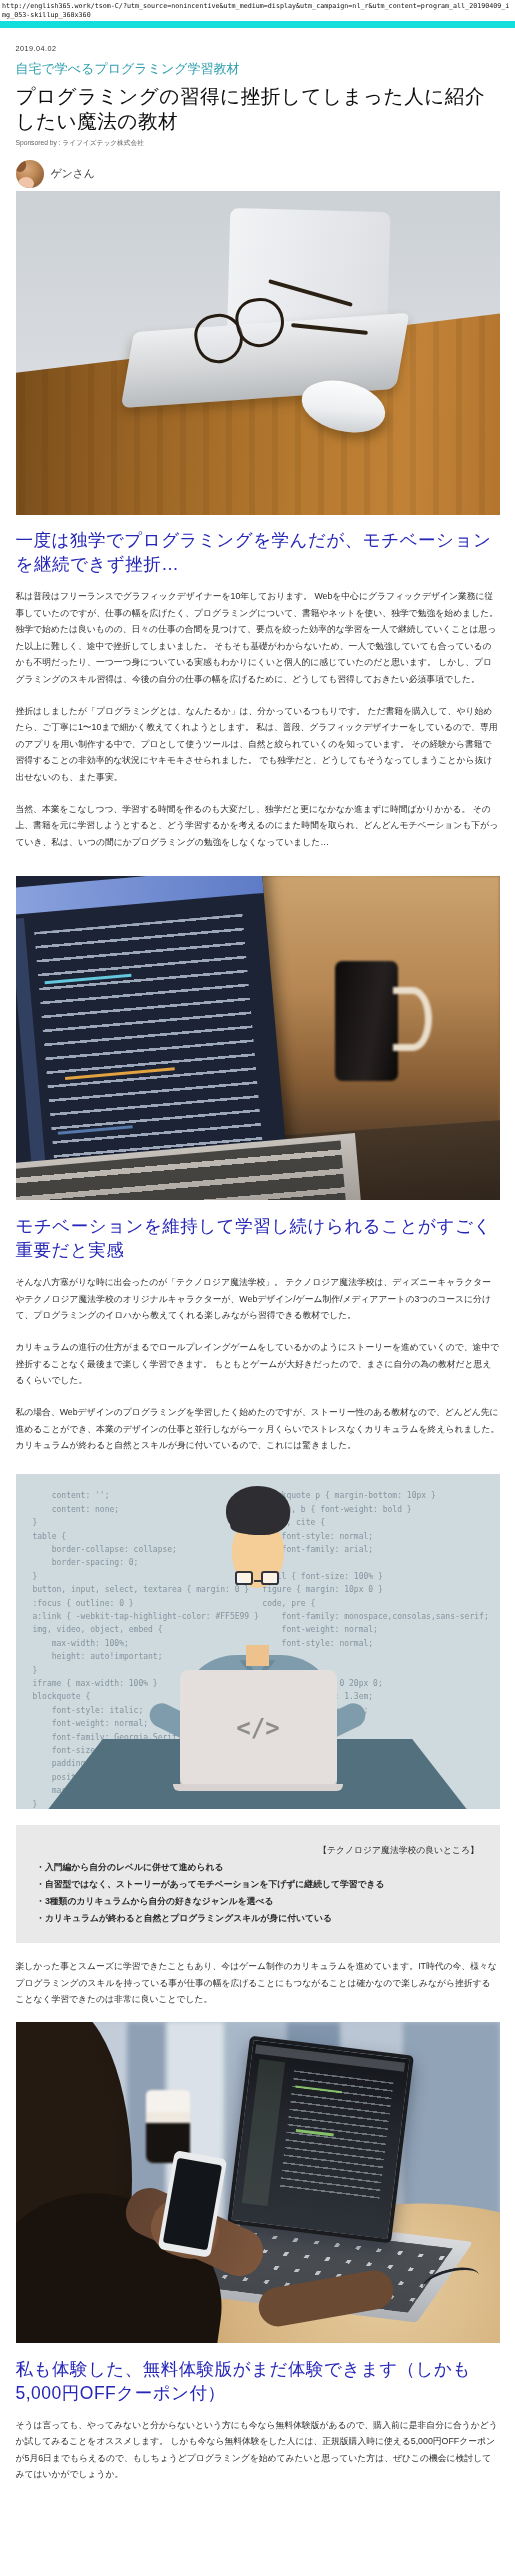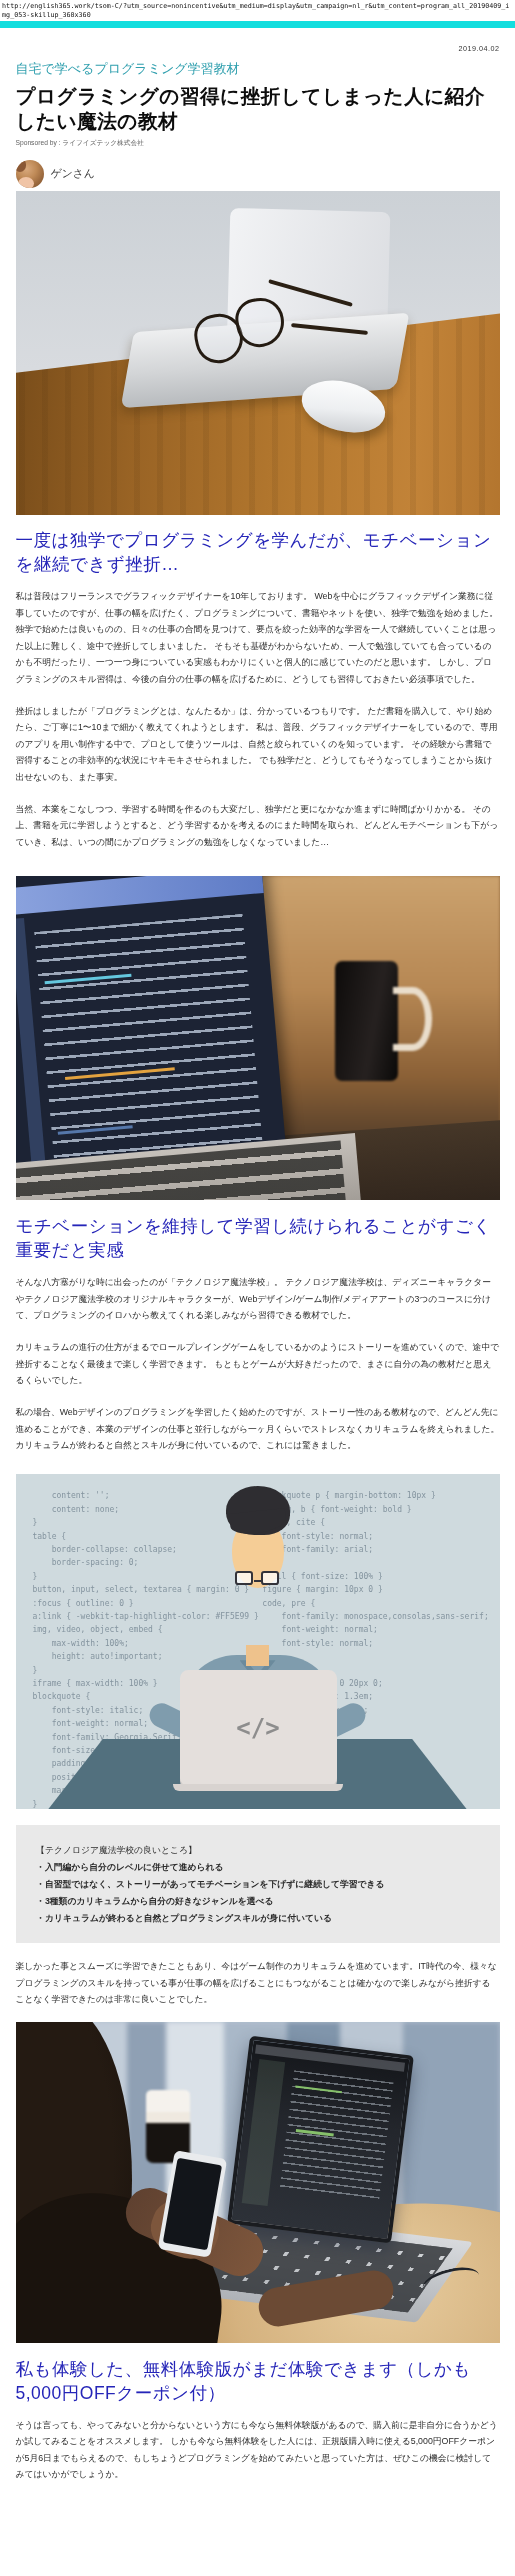--- a/index.html
+++ b/index.html
@@ -5,23 +5,23 @@
   * { margin:0; padding:0; box-sizing:border-box; }
   html,body { width:515px; height:2907px; overflow:hidden; background:#fff;
     font-family:"Liberation Sans","DejaVu Sans",sans-serif; color:#222; }
   :root { --accent:#12dede; --heading_blue:#2525b8; --category_teal:#2f9fae; --button_pink:#f9195f; }
 
   .url-bar { padding:1.5px 2.1px 1px 2.1px; font-family:"DejaVu Sans Mono",monospace;
     font-size:6.7px; line-height:9.3px; color:#111; word-break:break-all; width:513px; }
   .accent-bar { height:6.7px; background:var(--accent); }
 
   .content { padding:0 15.5px; }
-  .post-date { margin-top:16.5px; font-size:7.2px; letter-spacing:0.5px; color:#333;text-align:right; }
+  .post-date { margin-top:16.5px; font-size:7.2px; letter-spacing:0.5px; color:#333; }
   .category { display:inline-block; margin-top:7px; font-size:13px; color:var(--category_teal); text-decoration:none; }
-  h1.title { margin-top:6.2px; font-size:19.6px; line-height:1.24; font-weight:700; color:#0d0d0d; letter-spacing:0.5px; }
+  h1.title { margin-top:6.2px; font-size:19.6px; line-height:1.24; font-weight:400; color:#0d0d0d; letter-spacing:0.5px; }
   .sponsored { margin-top:6.2px; font-size:6.7px; color:#636363; }
 
   .author-row { margin-top:11.3px; display:flex; align-items:center; }
   .avatar-sm { width:28px; height:28px; }
   .author-name { margin-left:7.2px; font-size:10.8px; color:#333; }
 
   .puppy { border-radius:50%; position:relative; overflow:hidden; flex:none;
     background:radial-gradient(circle at 38% 32%, #d9a97d 0%, #bf8a57 38%, #9a683d 68%, #7b4f2b 100%); }
   .puppy i { position:absolute; left:8%; bottom:-10%; width:58%; height:48%;
     background:#f0c4a6; border-radius:50%; }
@@ -149,21 +149,21 @@
     background:linear-gradient(90deg,#5f4130,#7d563c); }
   .ph4 .hand { left:28%; top:56%; width:14%; height:17%; background:#7d563c; border-radius:45%; transform:rotate(20deg); }
   .ph4 .phone { left:31%; top:41%; width:11%; height:31%; background:#e9ebed; border-radius:6.2px; transform:rotate(10deg); }
   .ph4 .phone i { position:absolute; inset:7% 8%; background:#12151a; border-radius:3.1px; }
   .ph4 .arm2 { left:50%; top:80%; width:28%; height:12%; background:#6b4a34; border-radius:20.6px; transform:rotate(-10deg); }
   .ph4 .glasses4 { left:84%; top:77%; width:12%; height:8%; border-top:3.1px solid #20242a;
     border-radius:50%; transform:rotate(-14deg); }
 
   
   .gray-box { margin-top:15.5px; background:#e9e9e9; padding:17.5px 20.6px 15.5px 20.6px; }
-  .gray-box .bx-title { font-size:8.8px; line-height:17px; color:#2b2b2b; }
+  .gray-box .bx-title { font-size:8.8px; line-height:17px; color:#2b2b2b;text-align:right; }
   .gray-box .box-item { font-size:8.8px; line-height:17px; color:#2b2b2b;font-weight:bold; }
 </style>
 </head>
 <body>
 
 <div class="url-bar">http://english365.work/tsom-C/?utm_source=nonincentive&amp;utm_medium=display&amp;utm_campaign=nl_r&amp;utm_content=program_all_20190409_img_053-skillup_360x360</div>
 <div class="accent-bar"></div>
 
 <main class="content">
 

